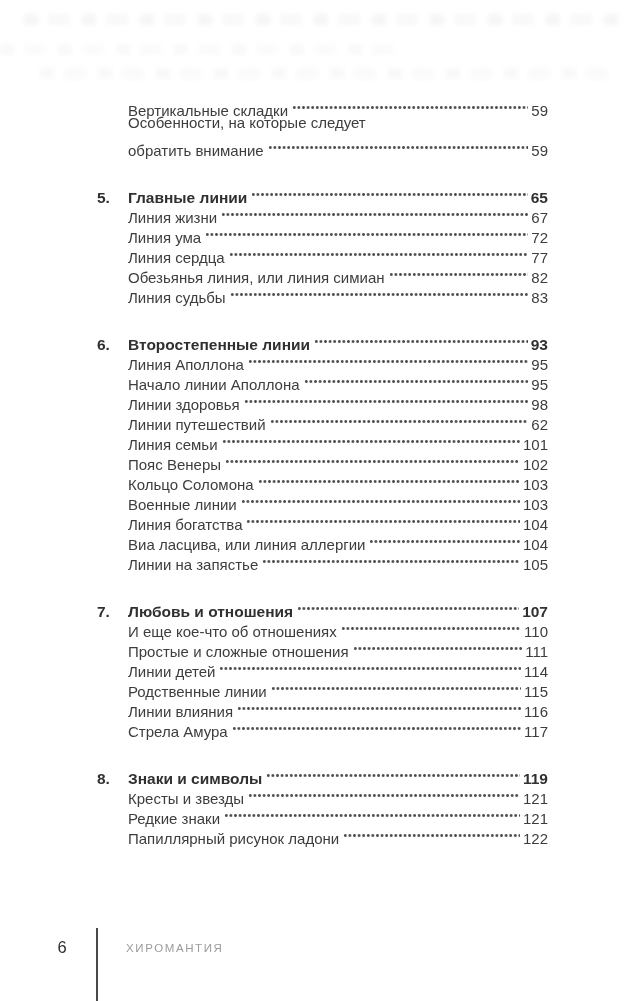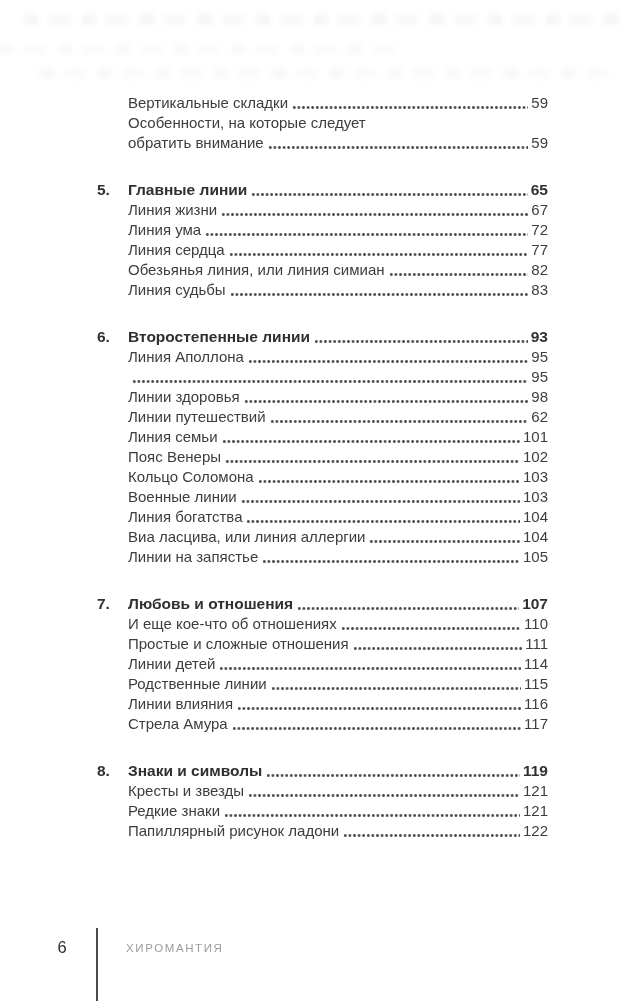--- a/index.html
+++ b/index.html
@@ -70,20 +70,21 @@
     margin: 0 3px 0 4px;
     background-image: radial-gradient(circle, #4d4d4d 1.1px, rgba(77,77,77,0) 1.55px);
     background-size: 4.6px 4.6px;
     background-repeat: repeat-x;
     background-position: left calc(100% - 3px);
     min-width: 12px;
   }
   .toc-page {
     flex: 0 0 auto;
     white-space: nowrap;
+    margin-top: 8px;
   }
 
   .footer { position: absolute; left: 0; top: 0; width: 100%; height: 100%; pointer-events: none; }
   .footer-pagenum {
     position: absolute;
     left: 50px;
     top: 937px;
     width: 24px;
     text-align: center;
     font-size: 16.5px;
@@ -172,20 +173,21 @@
           <span class="toc-title">Второстепенные линии</span>
           <span class="leader"></span>
           <span class="toc-page">93</span>
         </div>
         <div class="toc-row sub">
           <span class="toc-title">Линия Аполлона</span>
           <span class="leader"></span>
           <span class="toc-page">95</span>
         </div>
         <div class="toc-row sub">
+          <span class="toc-title">Начало линии Аполлона</span>
           <span class="leader"></span>
           <span class="toc-page">95</span>
         </div>
         <div class="toc-row sub">
           <span class="toc-title">Линии здоровья</span>
           <span class="leader"></span>
           <span class="toc-page">98</span>
         </div>
         <div class="toc-row sub">
           <span class="toc-title">Линии путешествий</span>

